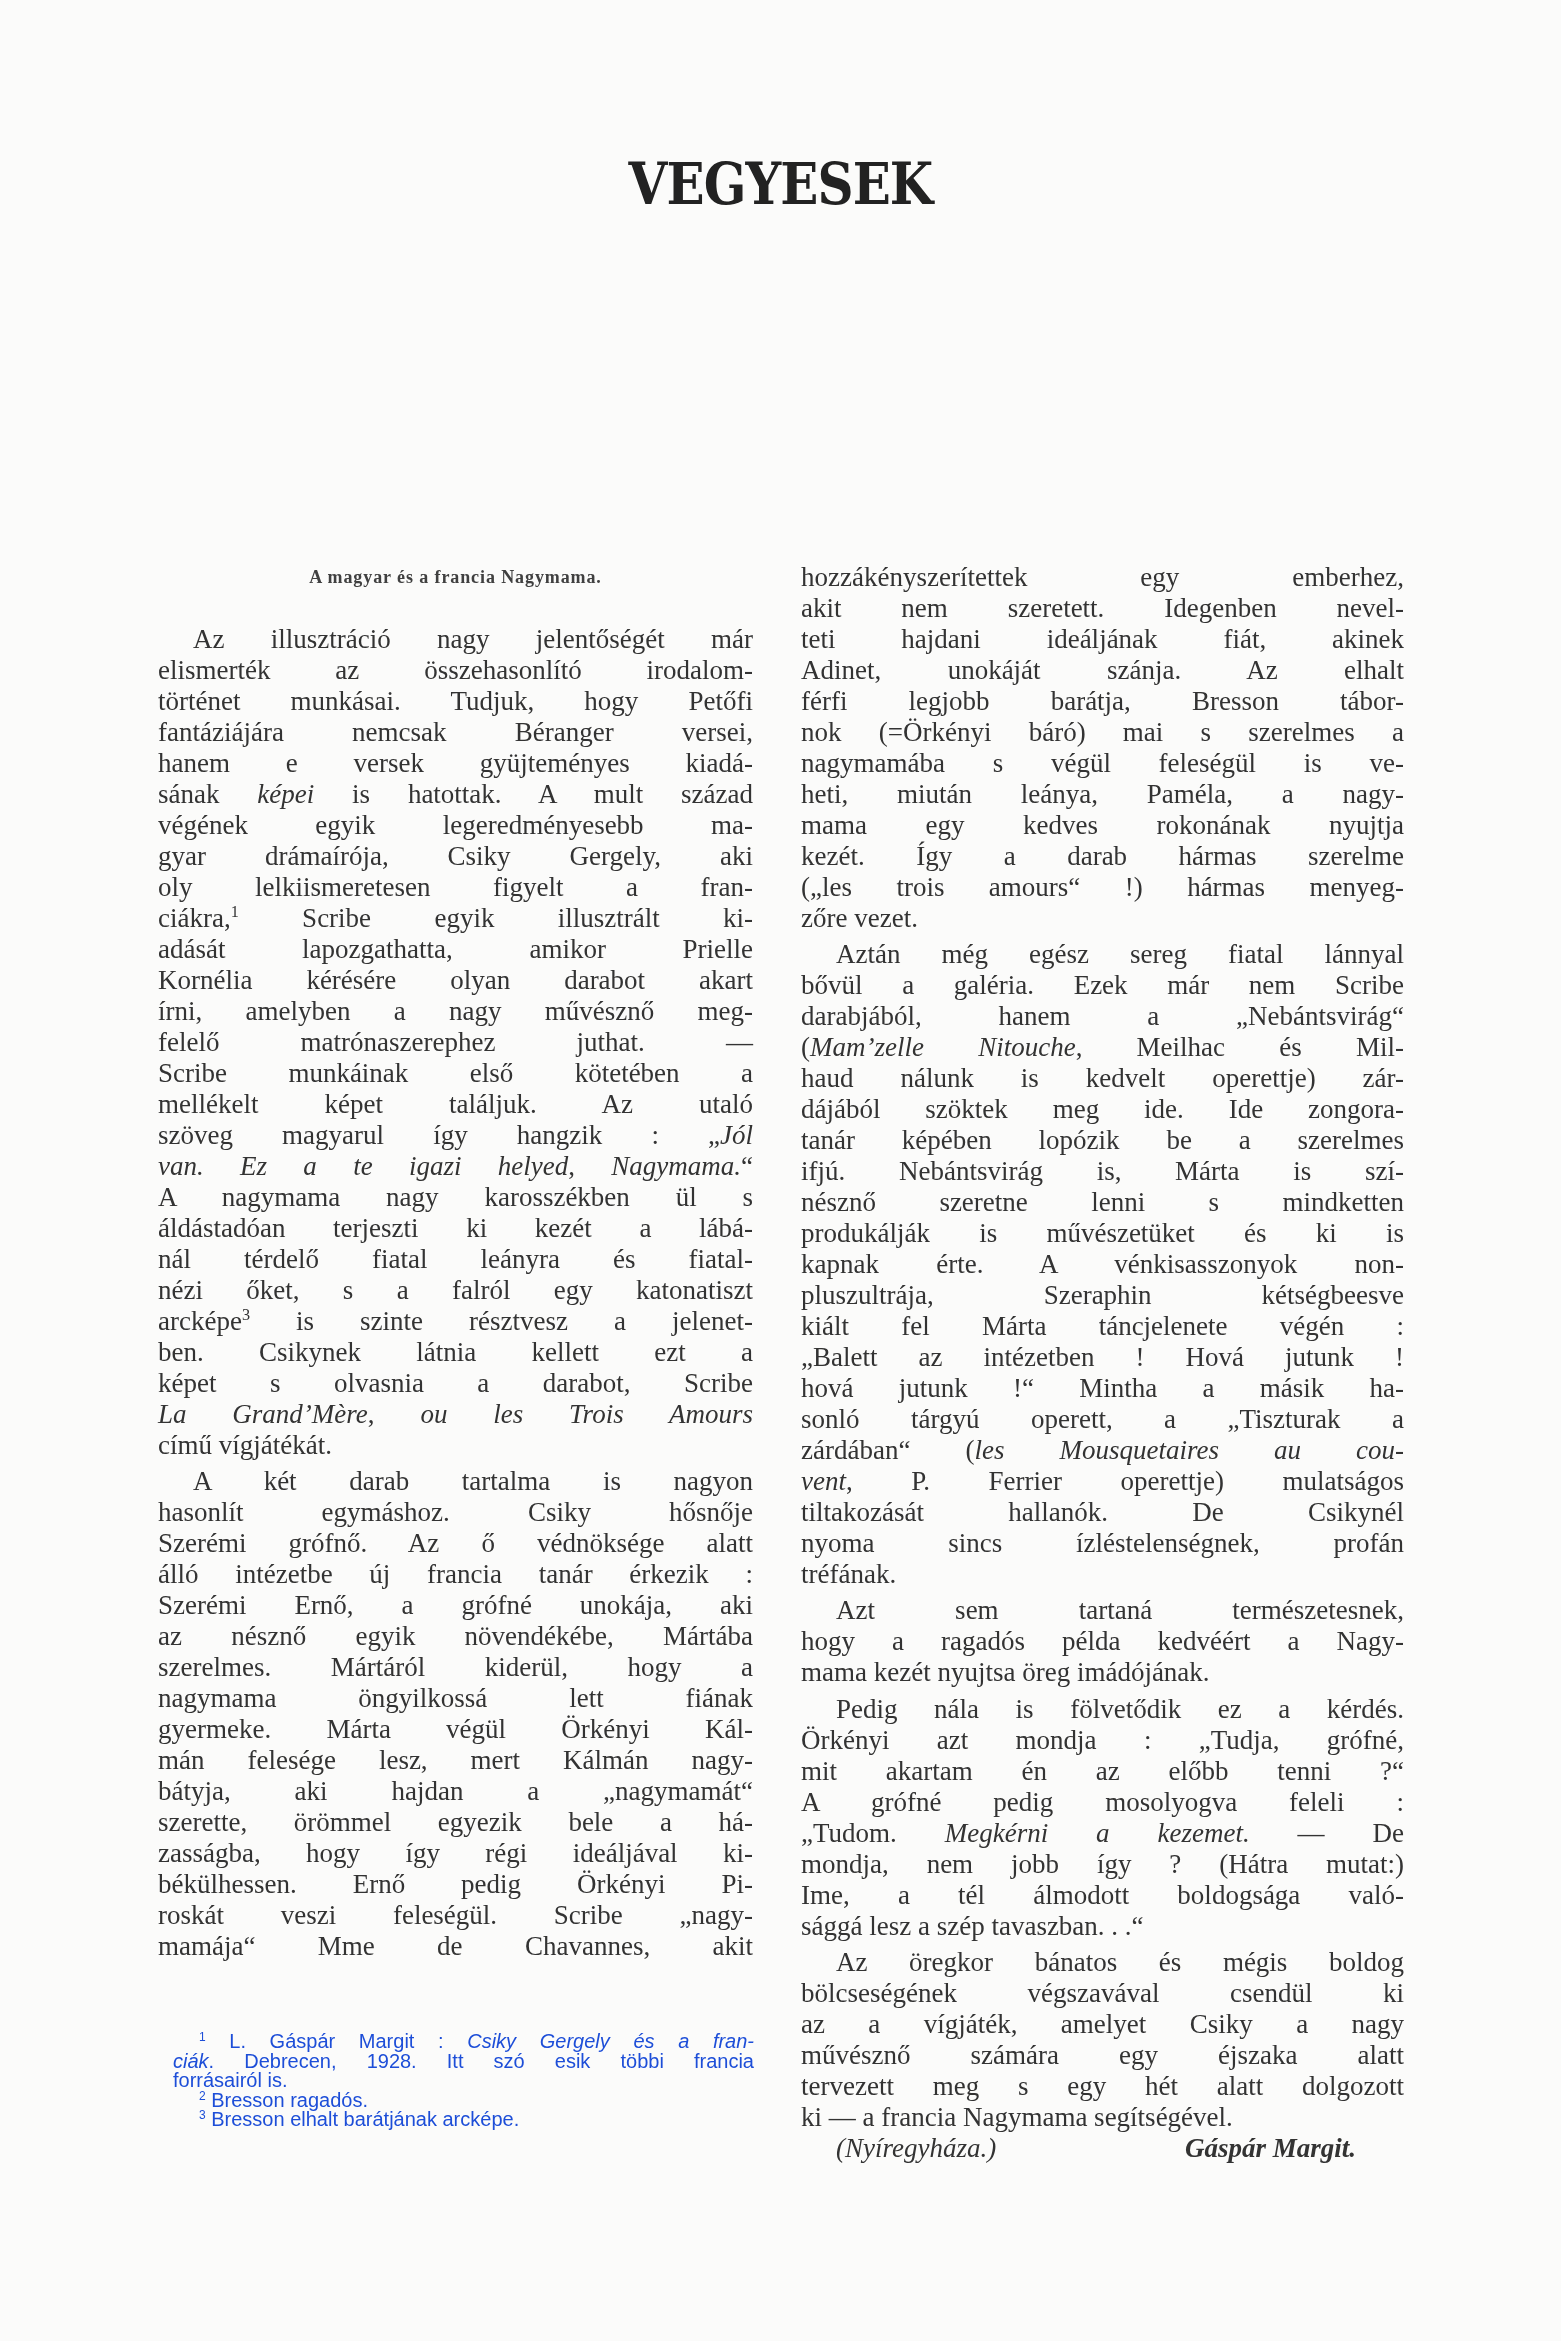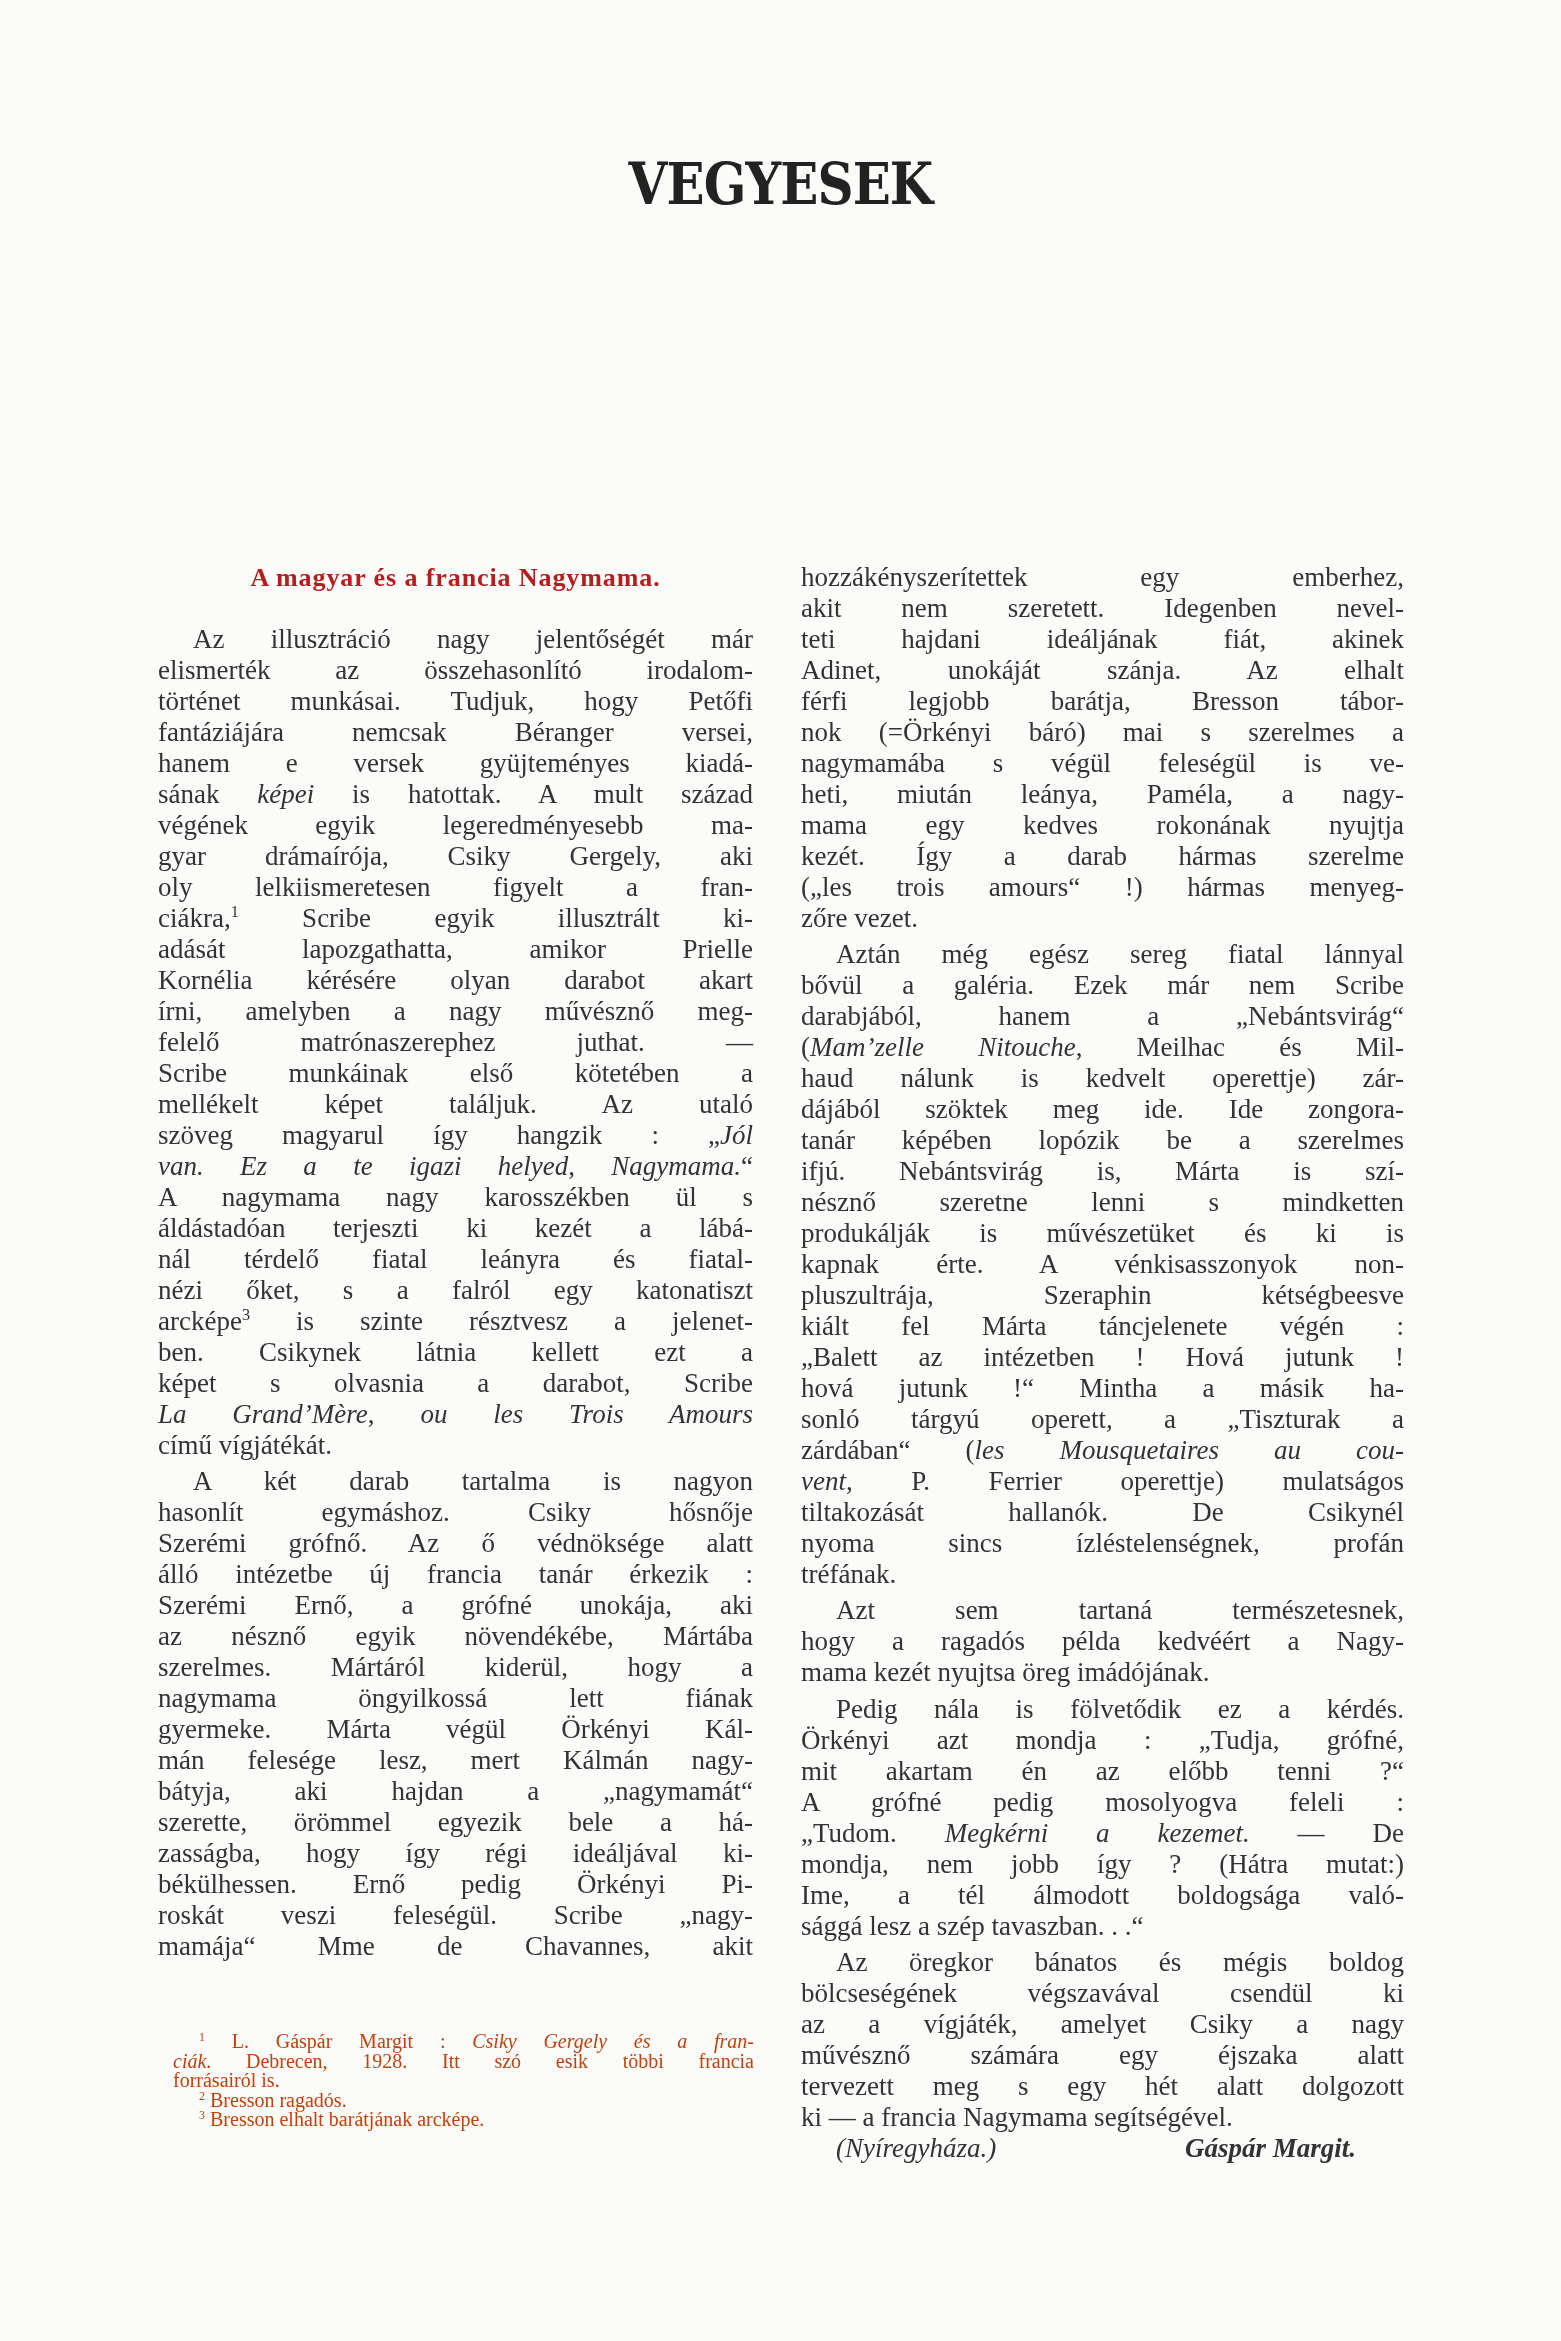--- a/index.html
+++ b/index.html
@@ -24,42 +24,42 @@
     width: 595px;
     font-family: "Liberation Serif", serif;
     font-size: 27px;
     line-height: 31px;
     color: #333;
   }
   .col-left { left: 158px; }
   .col-right { left: 801px; width: 603px; top: 562px; }
   .section-heading {
     font-family: "Liberation Serif", serif;
-    font-weight: bold; font-size: 26px;
+    font-weight: bold; font-size: 18px;
     letter-spacing: 0.9px;
     text-align: center;
     height: 31px; line-height: 31px;
     margin: 0 0 31px 0;
-    color: #b91c1c;
+    color: #404040;
   }
   .line {
     display: block; white-space: nowrap;
     text-align: justify; text-align-last: justify;
     height: 31px; overflow: visible;
   }
   .line.last { text-align-last: left; }
   .line.indent { padding-left: 35px; }
   .para-gap { height: 5.2px; }
   .it { font-style: italic; }
   .bd { font-weight: bold; }
   .sup { font-size: 0.6em; vertical-align: 0.6em; line-height: 0; }
   .footnotes {
     position: absolute; left: 173px; top: 2032px; width: 581px;
-    font-family: Liberation Serif, serif;
-    font-size: 20px; line-height: 19.5px; color: #c2410c;
+    font-family: Liberation Sans, sans-serif;
+    font-size: 20px; line-height: 19.5px; color: #1d4ed8;
   }
   .footnotes .line { height: 19.5px; }
   .footnotes .line.indent { padding-left: 26px; }
   .signature-line { display: flex; justify-content: space-between; padding-left: 35px; padding-right: 48px; font-style: italic; }
 </style>
 </head>
 <body>
 
 <div class="page-title">VEGYESEK</div>
 

